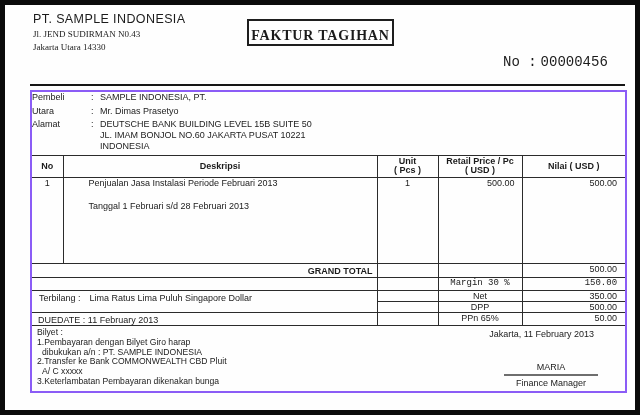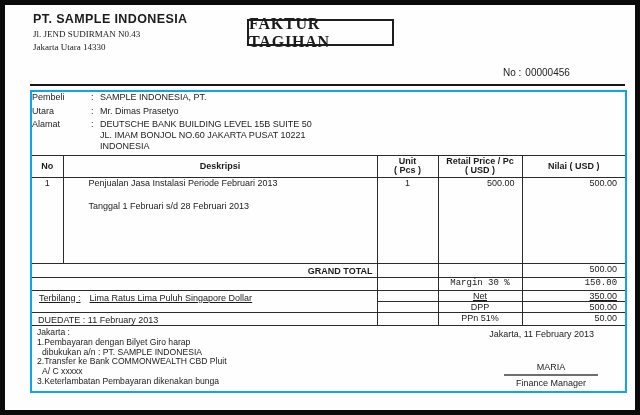--- a/index.html
+++ b/index.html
@@ -5,38 +5,38 @@
   * { box-sizing: border-box; }
   html,body { margin:0; padding:0; background:#e8e8e8; }
   .page {
     position:relative; width:640px; height:415px;
     background:#fefefe; border:5px solid #0b0b0b;
     font-family:"Liberation Sans","DejaVu Sans",sans-serif;
     color:#1b1b1b; overflow:hidden;
   }
   
   .letterhead { position:absolute; left:28px; top:7px; }
-  .co-name { font-size:12.5px; font-weight:bold; letter-spacing:0.4px; margin-bottom:2px; }
+  .co-name { font-size:12.5px; font-weight:normal; letter-spacing:0.4px; margin-bottom:2px; }
   .co-line { font-size:9px; line-height:13px;font-family:Liberation Serif, serif; }
   .title-box {
     position:absolute; left:242px; top:14px; width:147px; height:27px;
-    border:2px solid #1e1e1e; display:flex; align-items:center; justify-content:center;
+    border:2px solid #1e1e1e; display:flex; align-items:flex-end; justify-content:center;
     font-family:"Liberation Serif","DejaVu Serif",serif;
-    font-weight:bold; font-size:16px; letter-spacing:0.8px;
+    font-weight:bold; font-size:14px; letter-spacing:0.8px;
   }
-  .inv-no { position:absolute; top:62px; left:498px; font-size:10px; }
+  .inv-no { position:absolute; top:49px; left:498px; font-size:14px;font-family:Liberation Mono, monospace; }
   .inv-no span { margin-right:4px; }
   .head-rule { position:absolute; left:25px; top:79px; width:595px; height:2px; background:#161616; }
 
   
   table.main {
     position:absolute; left:25px; top:85px; width:595px;
     border-collapse:collapse; table-layout:fixed;
     font-size:9px; color:#1b1b1b;
-    border:2px solid #0ea5e9;
+    border:2px solid #8b5cf6;
   }
   table.main td { border:1.4px solid #2b2b2b; padding:0; vertical-align:top; overflow:hidden; }
 
   .buyer-cell { height:60px; padding:4px 0 0 7px; }
   .buyer-row { display:flex; margin-bottom:2.5px; line-height:11px; }
   .b-label { width:59px; }
   .b-colon { width:9px; }
   .b-value div { line-height:11px; }
 
   .th { text-align:center; vertical-align:middle !important; font-weight:bold; padding:2px 0; height:22px; }
@@ -47,21 +47,21 @@
   .item-desc { padding-left:25px !important;margin-top:29px; }
   .desc-l2 { margin-top:13px; }
   .item-unit { text-align:center; }
   .num { text-align:right; padding-right:8px !important; }
   .item-price { text-align:right; padding-right:7px !important; }
 
   .gt-row td { height:14px; }
   .gt-label { text-align:right; font-weight:bold; padding:2.5px 4px 0 0 !important; }
   .sum-row td { padding-top:2px; }
   .r-margin td { height:13px;font-family:Liberation Mono, monospace; }
-  .r-net td { height:11px;text-decoration:underline; }
+  .r-net td { height:11px; }
   .r-dpp td { height:11px; }
   .r-due td { height:12px; }
   .sum-label { text-align:center; }
   .terb-cell { padding:2px 0 0 7px !important; }
   .terb-val { margin-left:9px; }
   .due-cell { padding:2.5px 0 0 6px !important; }
 
   .bottom-cell { height:66px; position:relative; }
   .notes { position:absolute; left:5px; top:2px; font-size:8.6px; line-height:9.8px; white-space:nowrap; }
   .notes .indent { padding-left:5px; }
@@ -175,28 +175,28 @@
 
       <tr class="sum-row r-dpp">
         <td></td>
         <td class="sum-label">DPP</td>
         <td class="num">500.00</td>
       </tr>
 
       <tr class="sum-row r-due">
         <td colspan="2" class="due-cell">DUEDATE : 11 February 2013</td>
         <td></td>
-        <td class="sum-label">PPn 51%</td>
+        <td class="sum-label">PPn 65%</td>
         <td class="num">50.00</td>
       </tr>
 
       <tr>
         <td colspan="5" class="bottom-cell">
           <div class="notes">
-            <div>Jakarta :</div>
+            <div>Bilyet :</div>
             <div>1.Pembayaran dengan Bilyet Giro harap</div>
             <div class="indent">dibukukan a/n : PT. SAMPLE INDONESIA</div>
             <div>2.Transfer ke Bank COMMONWEALTH CBD Pluit</div>
             <div class="indent">A/ C xxxxx</div>
             <div>3.Keterlambatan Pembayaran dikenakan bunga</div>
           </div>
           <div class="sig-date">Jakarta, 11 February 2013</div>
           <div class="sig-block">
             <div class="sig-name">MARIA</div>
             <div class="sig-title">Finance Manager</div>

